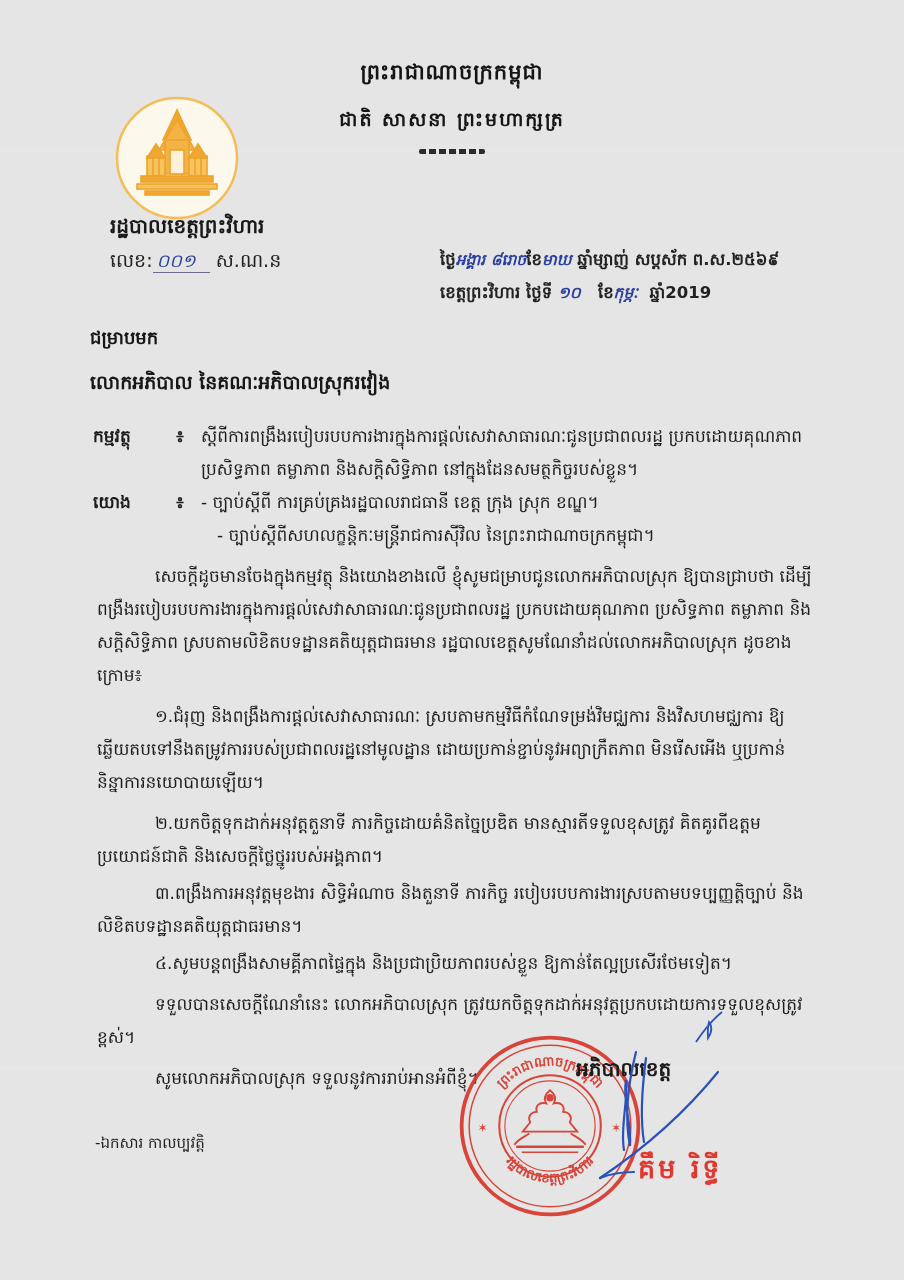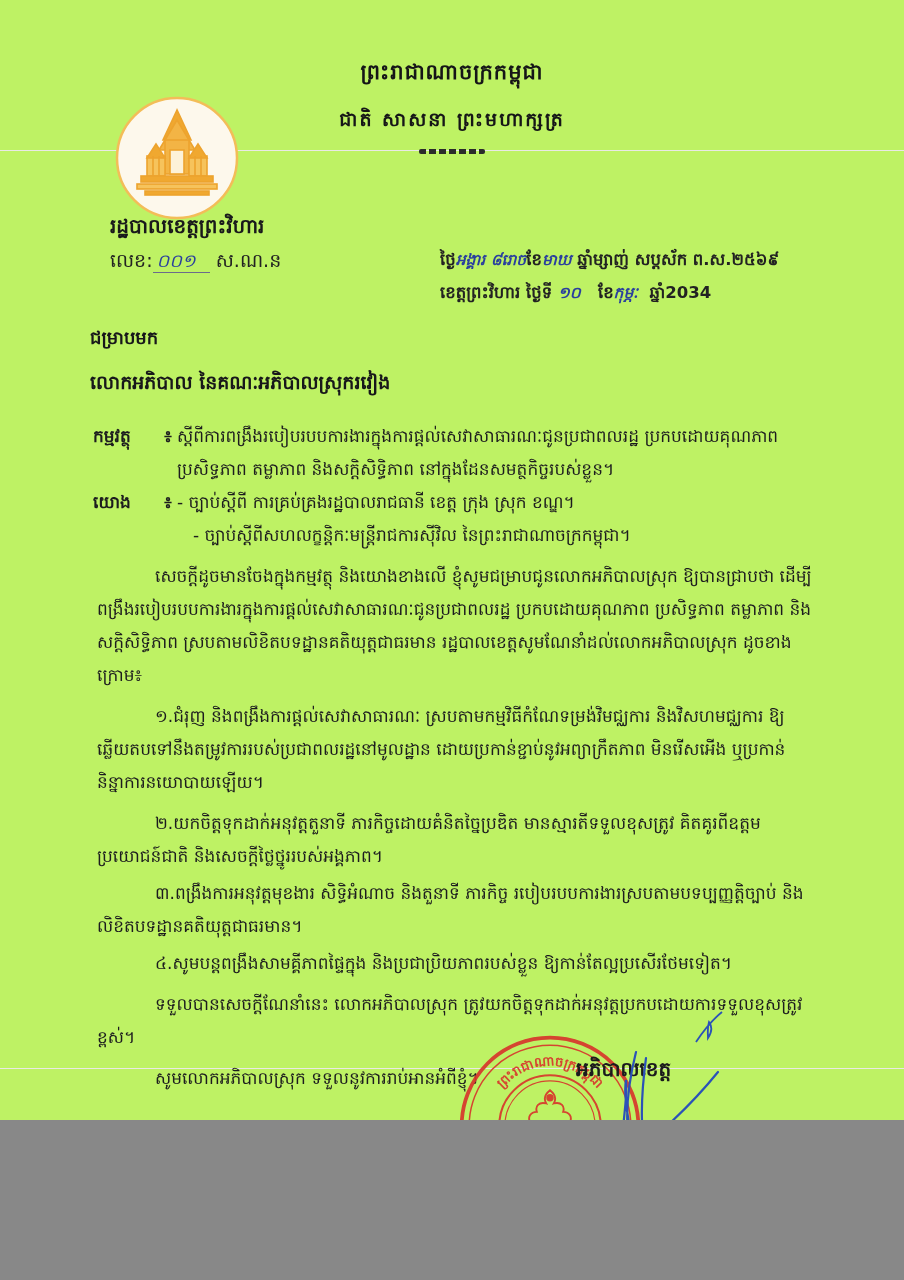--- a/index.html
+++ b/index.html
@@ -1,18 +1,18 @@
 <!DOCTYPE html>
 <html><head>
 <meta charset="utf-8">
 <style>
   html,body{margin:0;padding:0;background:#888;}
   .page{
-    position:relative;width:904px;height:1120px;margin:0 auto;
-    background:#bef264;overflow:hidden;
+    position:relative;width:904px;height:1280px;margin:0 auto;
+    background:#e5e5e5;overflow:hidden;
     font-family:"DejaVu Sans","Liberation Sans",sans-serif;
     color:#1d1d1f;
   }
   .scan-line{position:absolute;left:0;width:100%;height:1px;background:#e9e9e5;}
   
   .kingdom-header{position:absolute;top:58px;left:0;width:100%;text-align:center;}
   .motto1{font-size:21px;font-weight:bold;letter-spacing:1px;color:#151517;}
   .motto2{font-size:19px;font-weight:bold;letter-spacing:2px;margin-top:18px;color:#151517;}
   .header-divider{
     width:66px;height:5px;margin:14px auto 0 auto;
@@ -28,21 +28,21 @@
   .ref-number{border-bottom:1.5px solid #6b6b8c;padding:0 14px 1px 4px;font-size:18px;margin-top:32px;}
   
   .date-block{position:absolute;left:440px;top:243px;width:440px;font-size:16.5px;line-height:33px;color:#222;font-weight:bold;}
   .date-hand{font-size:15.5px;}
   
   .salutation-block{position:absolute;left:90px;top:326px;width:730px;text-align:left;}
   .salutation{font-size:18px;font-weight:bold;color:#17171a;}
   .recipient{font-size:19px;font-weight:bold;margin-top:17px;color:#17171a;}
   
   .body-block{position:absolute;left:93px;top:420px;width:728px;font-size:17px;line-height:33px;color:#1c1c1e;}
-  .labelled-row{display:flex;align-items:flex-start;}
+  .labelled-row{display:flex;align-items:flex-start;gap:12px;}
   .row-label{flex:0 0 66px;font-weight:bold;white-space:nowrap;}
   .row-sep{flex:0 0 18px;font-weight:bold;text-align:center;}
   .row-content{flex:1;}
   .ref-item2{padding-left:16px;}
   .para{text-indent:58px;margin:4px;}
   .para-gap{margin-top:8px;}
   
   .closing-mark{position:absolute;left:688px;top:1008px;width:40px;height:40px;}
   .stamp-wrap{position:absolute;left:456px;top:1032px;width:188px;height:188px;opacity:.92;}
   .governor-title{position:absolute;left:576px;top:1056px;font-size:20px;font-weight:bold;color:#1b1b1d;}
@@ -90,21 +90,21 @@
   <div class="admin-name">រដ្ឋបាលខេត្តព្រះវិហារ</div>
   <div class="ref-line">
     <span>លេខ:</span><span class="hand ref-number">០០១</span> <span>ស.ណ.ន</span>
   </div>
 
   <div class="date-block">
     <div>
       <span>ថ្ងៃ</span><span class="hand date-hand">អង្គារ ៨រោច</span><span>ខែ</span><span class="hand date-hand">មាឃ</span> <span>ឆ្នាំម្សាញ់ សប្តស័ក ព.ស.២៥៦៩</span>
     </div>
     <div>
-      <span>ខេត្តព្រះវិហារ ថ្ងៃទី</span> <span class="hand date-hand">១០</span>&nbsp;&nbsp;&nbsp;<span>ខែ</span><span class="hand date-hand">កុម្ភៈ</span>&nbsp; <span>ឆ្នាំ2034</span>
+      <span>ខេត្តព្រះវិហារ ថ្ងៃទី</span> <span class="hand date-hand">១០</span>&nbsp;&nbsp;&nbsp;<span>ខែ</span><span class="hand date-hand">កុម្ភៈ</span>&nbsp; <span>ឆ្នាំ2019</span>
     </div>
   </div>
 
   <div class="salutation-block">
     <div class="salutation">ជម្រាបមក</div>
     <div class="recipient">លោកអភិបាល នៃគណៈអភិបាលស្រុករវៀង</div>
   </div>
 
   <div class="body-block">
 

